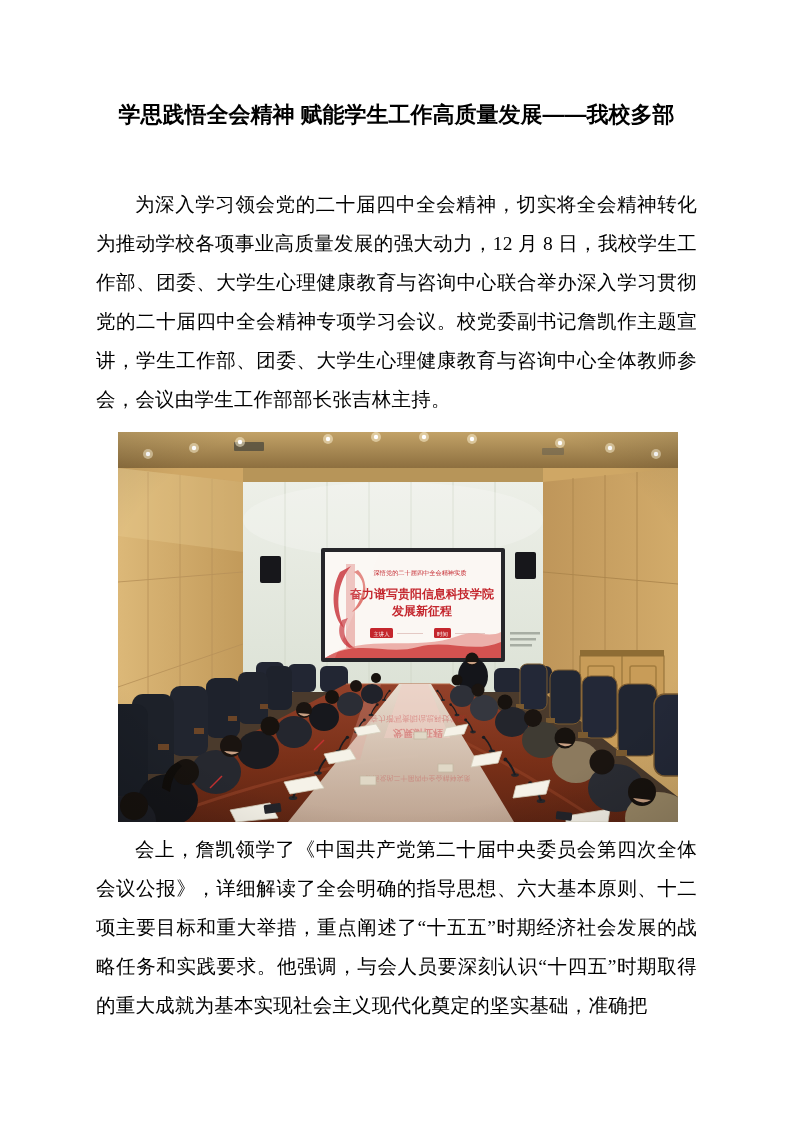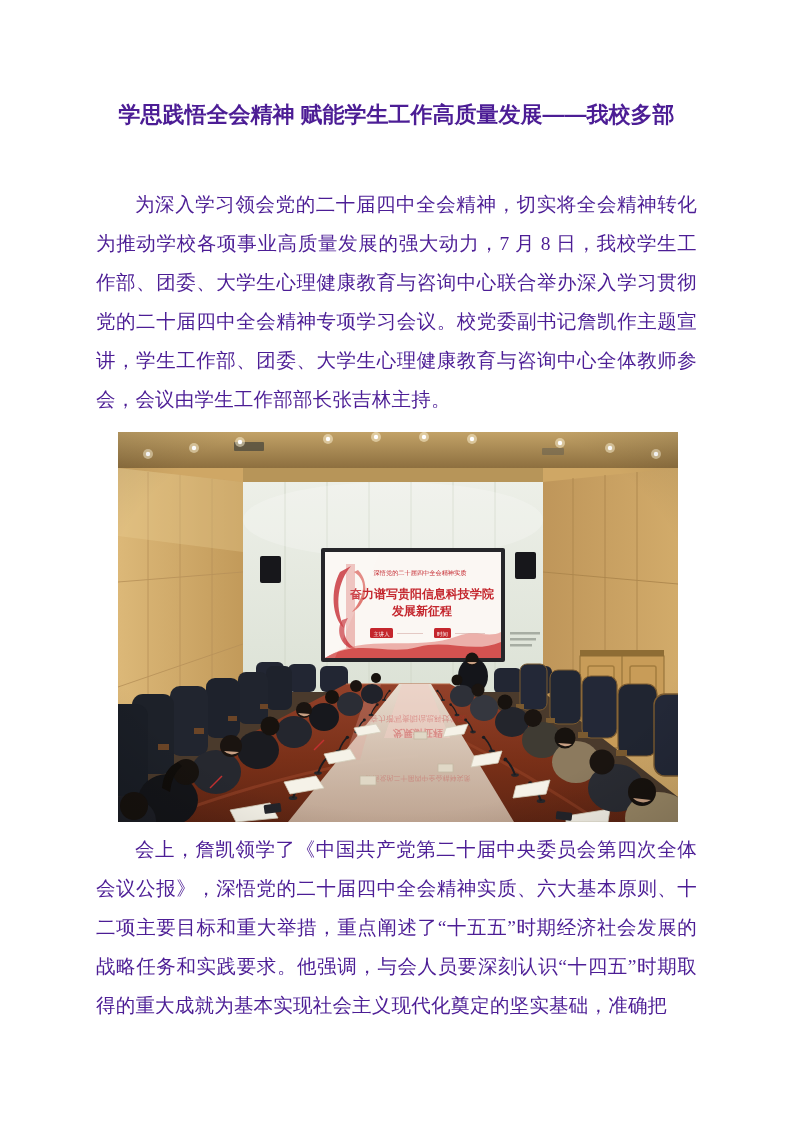--- a/index.html
+++ b/index.html
@@ -1,19 +1,19 @@
 <!DOCTYPE html>
 <html><head>
 <meta charset="utf-8">
 <style>
   html,body{margin:0;padding:0;background:#888;}
   .page{
     position:relative;width:793px;height:1122px;margin:0 auto;
     background:#ffffff;overflow:hidden;
-    font-family:"Liberation Serif","DejaVu Serif",serif;color:#4c1d95;
+    font-family:"Liberation Serif","DejaVu Serif",serif;color:#000000;
   }
   .doc-title{
     position:absolute;top:92px;left:96px;width:601px;
     font-family:"Liberation Sans","DejaVu Sans",sans-serif;
     font-weight:700;font-size:22px;line-height:46px;text-align:center;
   }
   .para{
     position:absolute;left:96px;width:601px;
     font-size:19.5px;line-height:39px;text-align:justify;
     text-indent:39px;margin:0;letter-spacing:0.2px;
@@ -28,21 +28,21 @@
 </style>
 </head>
 <body>
 
 <div class="page">
 
   <div class="doc-title">
     <div>学思践悟全会精神 赋能学生工作高质量发展——我校多部</div>
   </div>
 
-  <p class="para para1">为深入学习领会党的二十届四中全会精神，切实将全会精神转化为推动学校各项事业高质量发展的强大动力，7 月 8 日，我校学生工作部、团委、大学生心理健康教育与咨询中心联合举办深入学习贯彻党的二十届四中全会精神专项学习会议。校党委副书记詹凯作主题宣讲，学生工作部、团委、大学生心理健康教育与咨询中心全体教师参会，会议由学生工作部部长张吉林主持。</p>
+  <p class="para para1">为深入学习领会党的二十届四中全会精神，切实将全会精神转化为推动学校各项事业高质量发展的强大动力，12 月 8 日，我校学生工作部、团委、大学生心理健康教育与咨询中心联合举办深入学习贯彻党的二十届四中全会精神专项学习会议。校党委副书记詹凯作主题宣讲，学生工作部、团委、大学生心理健康教育与咨询中心全体教师参会，会议由学生工作部部长张吉林主持。</p>
 
   <div class="photo">
     <svg width="560" height="390" viewBox="0 0 560 390">
       <defs>
         <linearGradient id="ceilG" x1="0" y1="0" x2="0" y2="1">
           <stop offset="0" stop-color="#c2a267"></stop>
             <stop offset="1" stop-color="#8d6f3f"></stop>
         </linearGradient>
         <linearGradient id="wallL" x1="0" y1="0" x2="1" y2="0">
           <stop offset="0" stop-color="#dcb878"></stop>
@@ -411,15 +411,15 @@
             <ellipse cx="540" cy="386" rx="33" ry="26" fill="#9a8866"></ellipse>
             <circle cx="524" cy="360" r="14" fill="#17120e"></circle>
             <path d="M515,366 a14,14 0 0 0 18,2 z" fill="#c9a184"></path>
           </g>
       </g>
 
       <rect x="0" y="0" width="560" height="390" fill="url(#vign)"></rect>
     </svg>
   </div>
 
-  <p class="para para2">会上，詹凯领学了《中国共产党第二十届中央委员会第四次全体会议公报》，深悟党的二十届四中全会精神实质、六大基本原则、十二项主要目标和重大举措，重点阐述了“十五五”时期经济社会发展的战略任务和实践要求。他强调，与会人员要深刻认识“十四五”时期取得的重大成就为基本实现社会主义现代化奠定的坚实基础，准确把</p>
+  <p class="para para2">会上，詹凯领学了《中国共产党第二十届中央委员会第四次全体会议公报》，详细解读了全会明确的指导思想、六大基本原则、十二项主要目标和重大举措，重点阐述了“十五五”时期经济社会发展的战略任务和实践要求。他强调，与会人员要深刻认识“十四五”时期取得的重大成就为基本实现社会主义现代化奠定的坚实基础，准确把</p>
 
 </div>
 
 </body></html>

